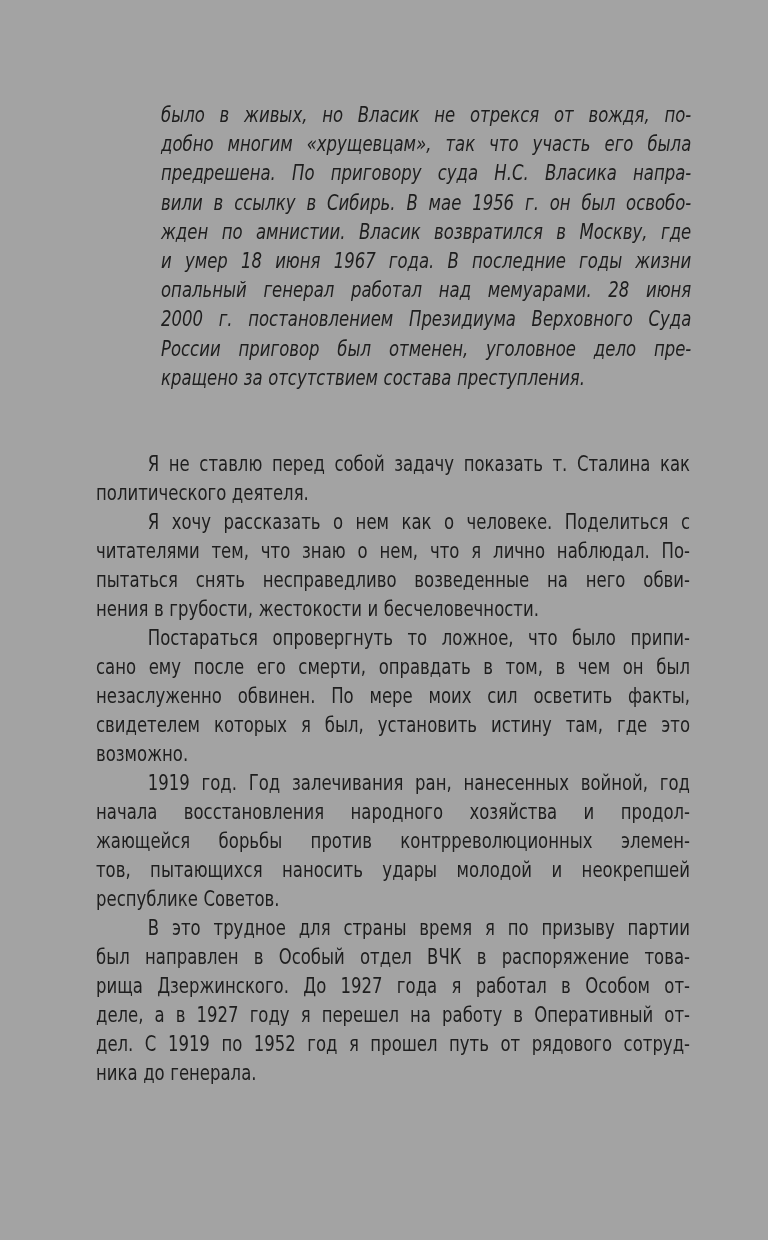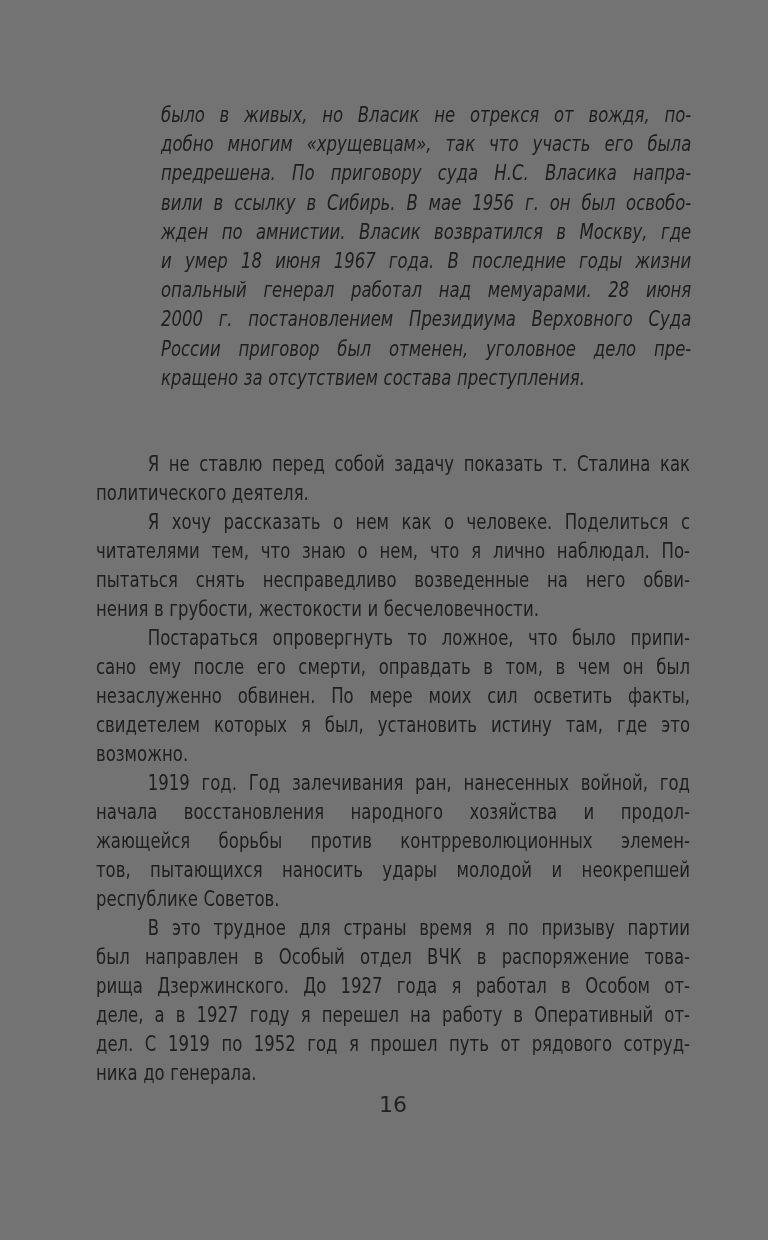--- a/index.html
+++ b/index.html
@@ -9,21 +9,21 @@
     background: #ffffff;
     position: relative;
     overflow: hidden;
     font-family: "DejaVu Sans", sans-serif;
     color: #1e1e1e;
     -webkit-font-smoothing: antialiased;
   }
   .page {
     position: absolute;
     inset: 0;
-    background: #737373;
+    background: #a3a3a3;
   }
   
   .quote-block {
     position: absolute;
     left: 161px;
     top: 100px;
     width: 707px;              
     transform: scaleX(0.75);   
     transform-origin: 0 0;
     font-style: italic;
@@ -105,14 +105,13 @@
       <div class="paragraph">
         <div class="line indent">В это трудное для страны время я по призыву партии</div>
         <div class="line">был направлен в Особый отдел ВЧК в распоряжение това-</div>
         <div class="line">рища Дзержинского. До 1927 года я работал в Особом от-</div>
         <div class="line">деле, а в 1927 году я перешел на работу в Оперативный от-</div>
         <div class="line">дел. С 1919 по 1952 год я прошел путь от рядового сотруд-</div>
         <div class="line last">ника до генерала.</div>
       </div>
     </div>
 
-  <div class="page-number">16</div>
 </div>
 
 </body></html>

